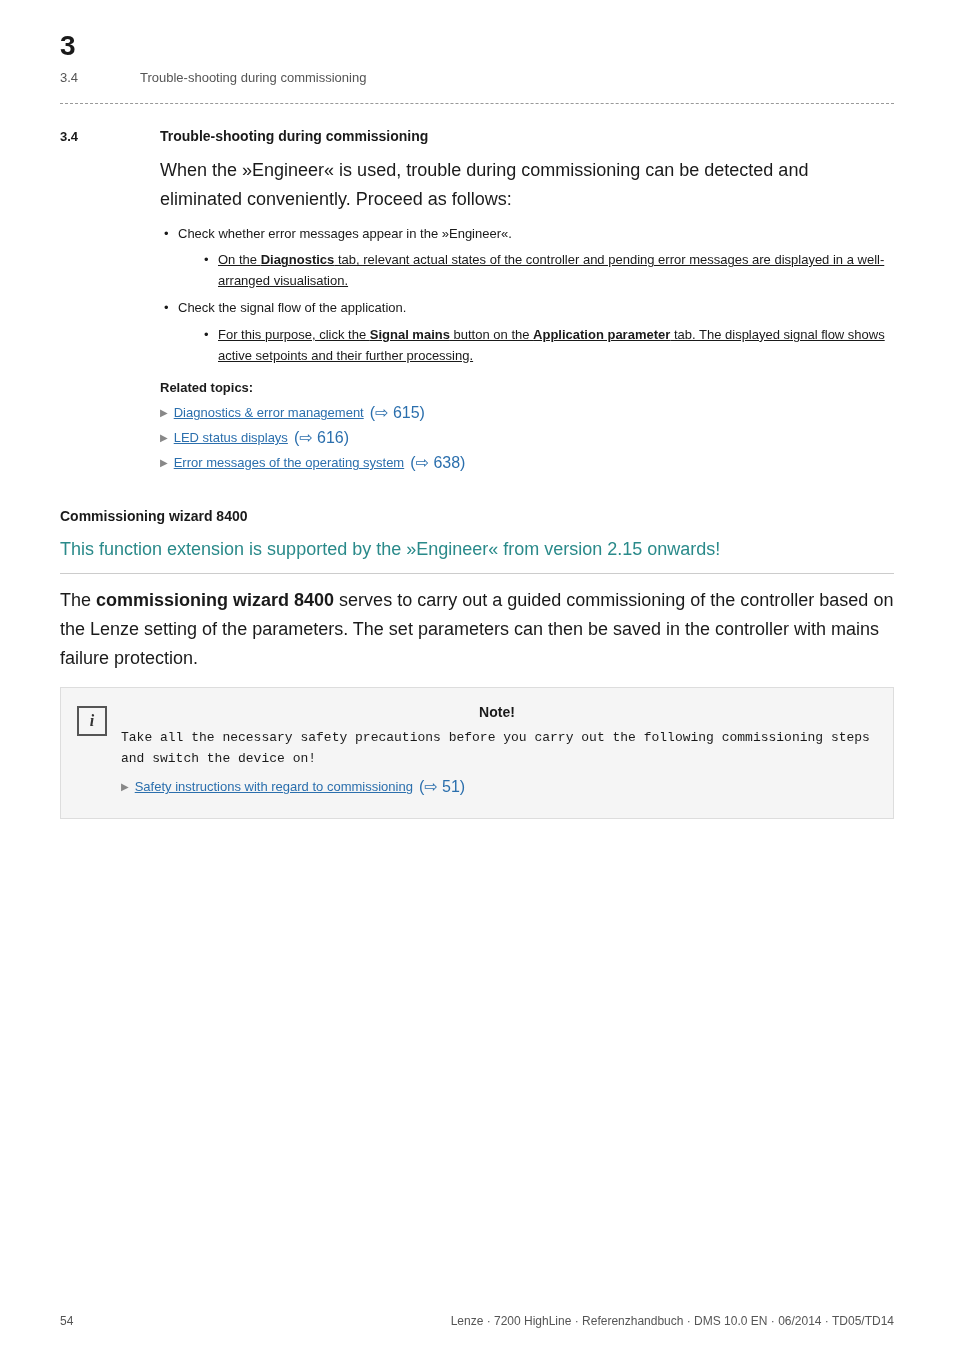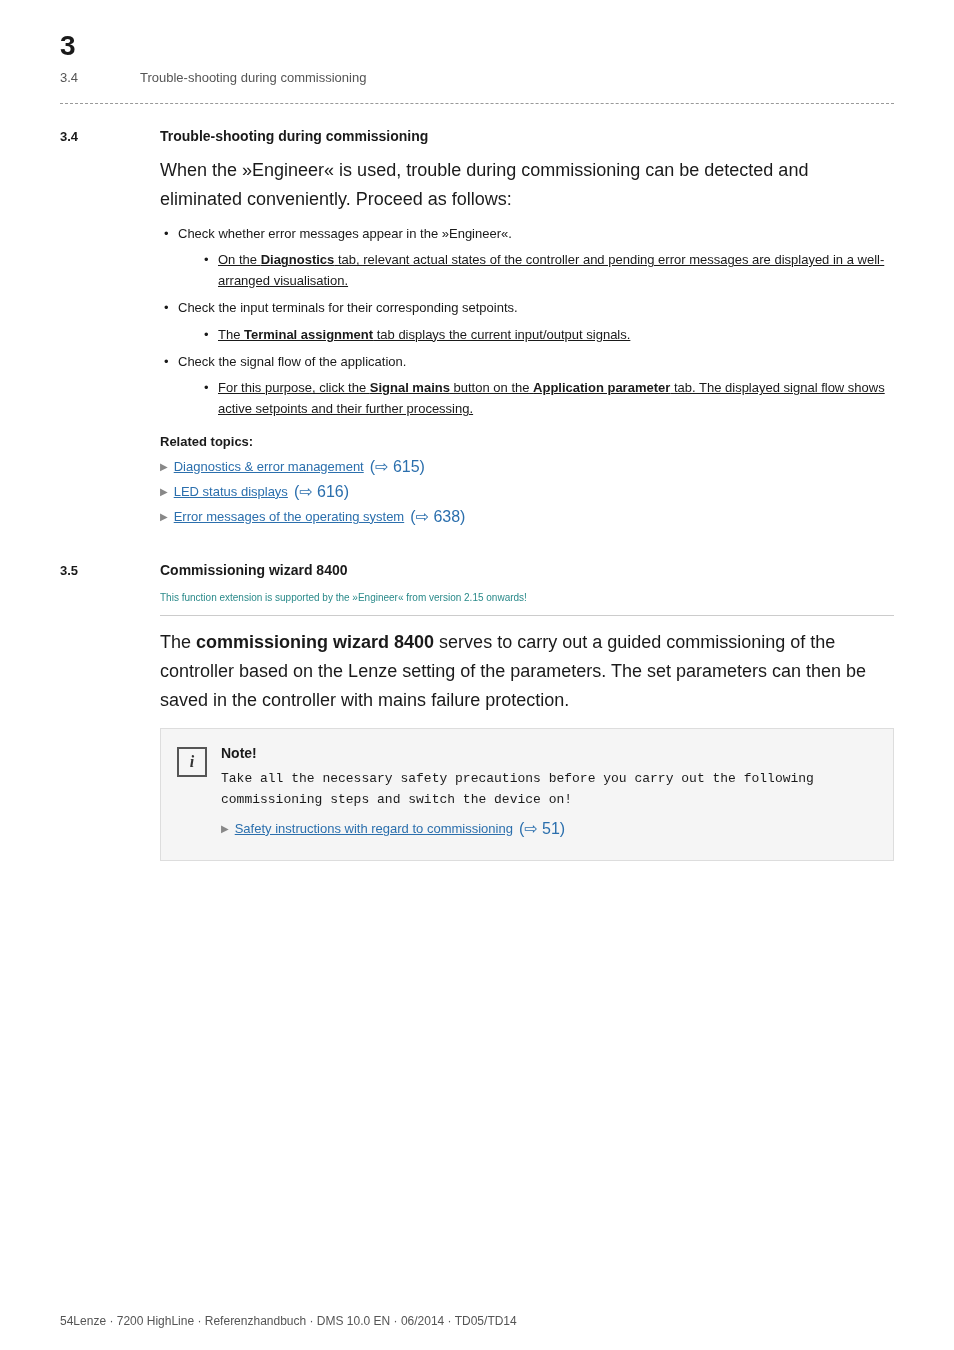--- a/index.html
+++ b/index.html
@@ -158,43 +158,45 @@
       font-style: italic;
       font-family: serif;
       flex-shrink: 0;
       color: #333;
       margin-top: 2px;
     }
     .info-content .info-heading {
       font-weight: bold;
       font-size: 14px;
       margin-bottom: 8px;
+      text-align: center;
     }
     .info-content p {
       font-size: 13px;
       line-height: 1.6;
       margin-bottom: 8px;
       font-family: Liberation Mono, monospace;
     }
     
     .teal-notice {
       color: #2a8a8a;
-      font-size: 10px;
+      font-size: 18px;
       line-height: 1.5;
       margin-bottom: 12px;
       border-bottom: 1px solid #ccc;
       padding-bottom: 10px;
     }
     
     .page-footer {
       position: absolute;
       bottom: 22px;
       left: 0;
       width: 100%;
       display: flex;
+      justify-content: space-between;
       padding: 0 60px;
       font-size: 12px;
       color: #555;
     }
   </style>
 </head>
 <body>
 
 <div class="page">
 
@@ -218,28 +220,20 @@
 
         <li>
           <span>Check whether error messages appear in the »Engineer«.</span>
           <ul class="bullet-list sub-list">
             <li>
               <span>On the <b>Diagnostics</b> tab, relevant actual states of the controller and pending error messages are displayed in a well-arranged visualisation.</span>
             </li>
           </ul>
         </li>
 
-        <li>
-          <span>Check the input terminals for their corresponding setpoints.</span>
-          <ul class="bullet-list sub-list">
-            <li>
-              <span>The <b>Terminal assignment</b> tab displays the current input/output signals.</span>
-            </li>
-          </ul>
-        </li>
 
         <li>
           <span>Check the signal flow of the application.</span>
           <ul class="bullet-list sub-list">
             <li>
               <span>For this purpose, click the <b>Signal mains</b> button on the <b>Application parameter</b> tab. The displayed signal flow shows active setpoints and their further processing.</span>
             </li>
           </ul>
         </li>
       </ul>
@@ -260,21 +254,20 @@
 
       <div class="related-link-item">
         <span class="arrow-icon">▶</span>
         <span class="link-text">Error messages of the operating system</span>
         <span class="link-ref">(⇨ 638)</span>
       </div>
     </div>
   </div>
 
   <div class="section">
-    <div class="section-number">3.5</div>
     <div class="section-content">
       <div class="section-heading">Commissioning wizard 8400</div>
 
       <div class="teal-notice">This function extension is supported by the »Engineer« from version 2.15 onwards!</div>
 
       <p class="section-para">The <b>commissioning wizard 8400</b> serves to carry out a guided commissioning of the controller based on the Lenze setting of the parameters. The set parameters can then be saved in the controller with mains failure protection.</p>
 
       <div class="info-box">
         <div class="info-icon">
           <span>i</span>

